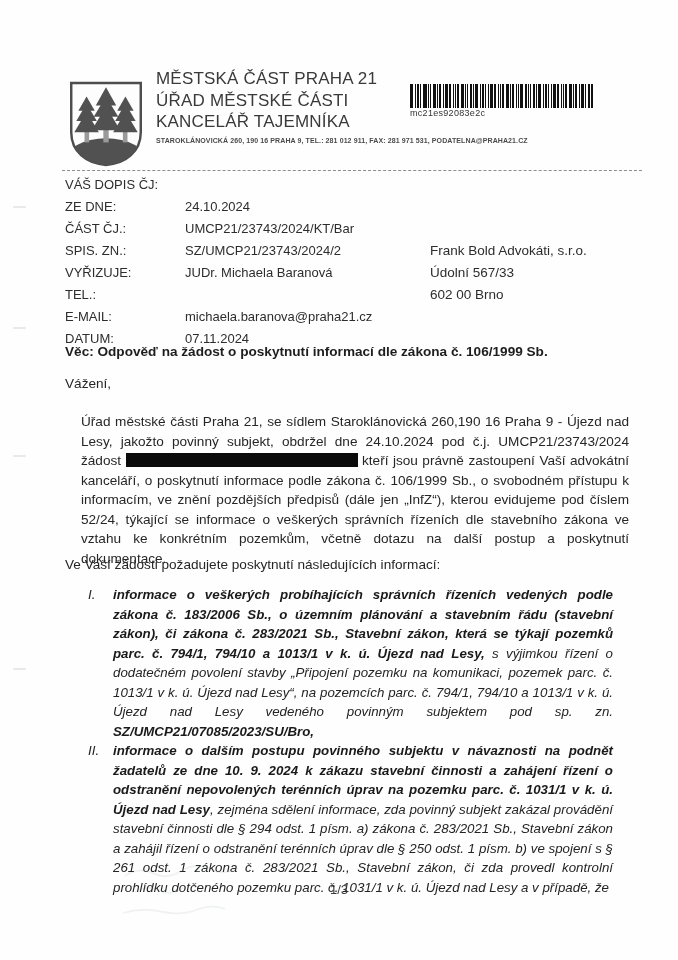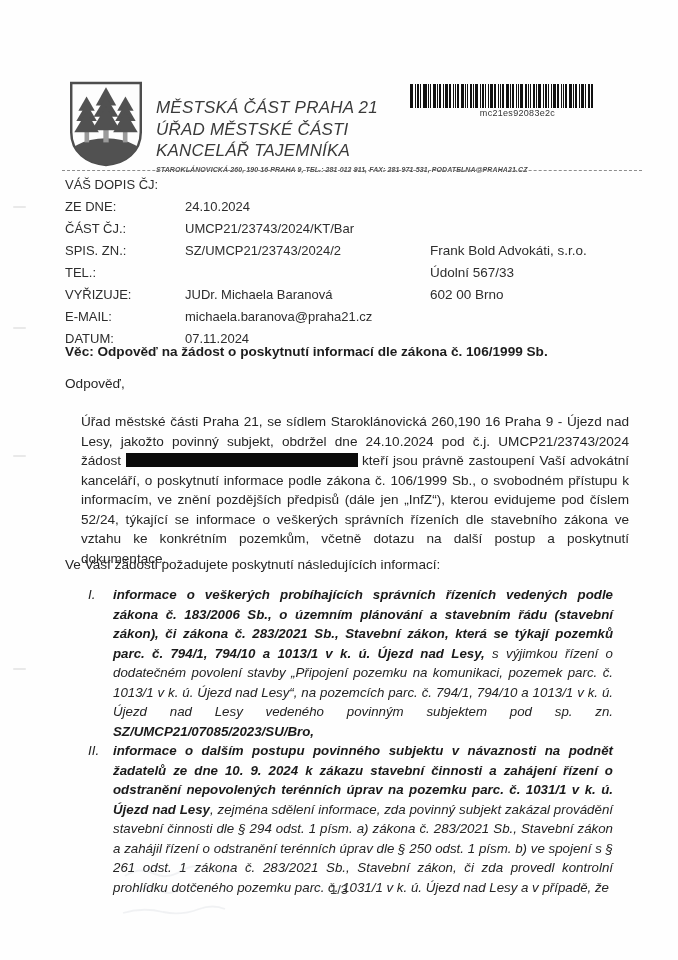--- a/index.html
+++ b/index.html
@@ -3,24 +3,24 @@
 <meta charset="utf-8">
 <style>
   html,body { margin:0; padding:0; background:#ffffff; }
   .page {
     position:relative; width:678px; height:960px; background:#fefefe;
     font-family:"Liberation Sans", sans-serif; color:#262626; overflow:hidden;
   }
 
   
   .logo { position:absolute; left:66px; top:79px; width:80px; height:90px; }
-  .org-block { position:absolute; left:156px; top:97px; width:260px;font-style:italic; }
+  .org-block { position:absolute; left:156px; top:68px; width:260px; }
   .org-line { font-size:17px; line-height:21.5px; color:#3a3a3a; letter-spacing:0.2px; white-space:nowrap; }
   .contact-line { font-size:7px; font-weight:bold; color:#4a4a4a; margin-top:4px; letter-spacing:0.1px; white-space:nowrap; }
-  .barcode-block { position:absolute; left:410px; top:84px; width:215px; text-align:center; }
+  .barcode-block { position:absolute; left:410px; top:84px; width:215px; }
   .barcode-bars { width:183px; height:24px; display:block; }
   .barcode-label { font-size:9px; color:#333; margin-top:0px; letter-spacing:0.3px; }
 
   .separator { position:absolute; left:62px; top:170px; width:580px; border-top:1.6px dashed #8d8d8d; }
 
   
   .meta { position:absolute; left:65px; top:174px; font-size:13px; color:#2d2d2d; }
   .meta-row { display:flex; height:22px; line-height:22px; }
   .meta-label { width:120px; }
   .meta-value { white-space:nowrap; }
@@ -163,45 +163,45 @@
       </div>
     <div class="meta-row">
         <span class="meta-label">ČÁST ČJ.:</span>
         <span class="meta-value">UMCP21/23743/2024/KT/Bar</span>
       </div>
     <div class="meta-row">
         <span class="meta-label">SPIS. ZN.:</span>
         <span class="meta-value">SZ/UMCP21/23743/2024/2</span>
       </div>
     <div class="meta-row">
+        <span class="meta-label">VYŘIZUJE:</span>
+        <span class="meta-value">JUDr. Michaela Baranová</span>
+      </div>
+    <div class="meta-row">
         <span class="meta-label">TEL.:</span>
         <span class="meta-value"></span>
-      </div>
-    <div class="meta-row">
-        <span class="meta-label">VYŘIZUJE:</span>
-        <span class="meta-value">JUDr. Michaela Baranová</span>
       </div>
     <div class="meta-row">
         <span class="meta-label">E-MAIL:</span>
         <span class="meta-value">michaela.baranova@praha21.cz</span>
       </div>
     <div class="meta-row">
         <span class="meta-label">DATUM:</span>
         <span class="meta-value">07.11.2024</span>
       </div>
   </div>
 
   <div class="recipient">
     <div>Frank Bold Advokáti, s.r.o.</div>
     <div>Údolní 567/33</div>
     <div>602 00  Brno</div>
   </div>
 
   <div class="subject">Věc: Odpověď na žádost o poskytnutí informací dle zákona č. 106/1999 Sb.</div>
-  <div class="salutation">Odpověď,</div>
+  <div class="salutation">Vážení,</div>
 
   <p class="para1"><span>Úřad městské části Praha 21, se sídlem Staroklánovická 260,190 16 Praha 9 - Újezd nad Lesy, jakožto povinný subjekt, obdržel dne 24.10.2024 pod č.j. UMCP21/23743/2024 žádost </span><span class="redaction"></span><span> kteří jsou právně zastoupení Vaší advokátní kanceláří, o poskytnutí informace podle zákona č. 106/1999 Sb., o svobodném přístupu k informacím, ve znění pozdějších předpisů (dále jen „InfZ“), kterou evidujeme pod číslem 52/24, týkající se informace o veškerých správních řízeních dle stavebního zákona ve vztahu ke konkrétním pozemkům, včetně dotazu na další postup a poskytnutí dokumentace.</span></p>
 
   <div class="request-intro">Ve Vaší žádosti požadujete poskytnutí následujících informací:</div>
 
   <div class="request-list">
       <div class="item">
         <div class="numeral">I.</div>
         <div class="item-text"><span class="seg-bold">informace o veškerých probíhajících správních řízeních vedených podle zákona č. 183/2006 Sb., o územním plánování a stavebním řádu (stavební zákon), či zákona č. 283/2021 Sb., Stavební zákon, která se týkají pozemků parc. č. 794/1, 794/10 a 1013/1 v k. ú. Újezd nad Lesy, </span><span class="seg">s výjimkou řízení o dodatečném povolení stavby „Připojení pozemku na komunikaci, pozemek parc. č. 1013/1 v k. ú. Újezd nad Lesy“, na pozemcích parc. č. 794/1, 794/10 a 1013/1 v k. ú. Újezd nad Lesy vedeného povinným subjektem pod sp. zn. </span><span class="seg-bold">SZ/UMCP21/07085/2023/SU/Bro,</span></div>
       </div>

